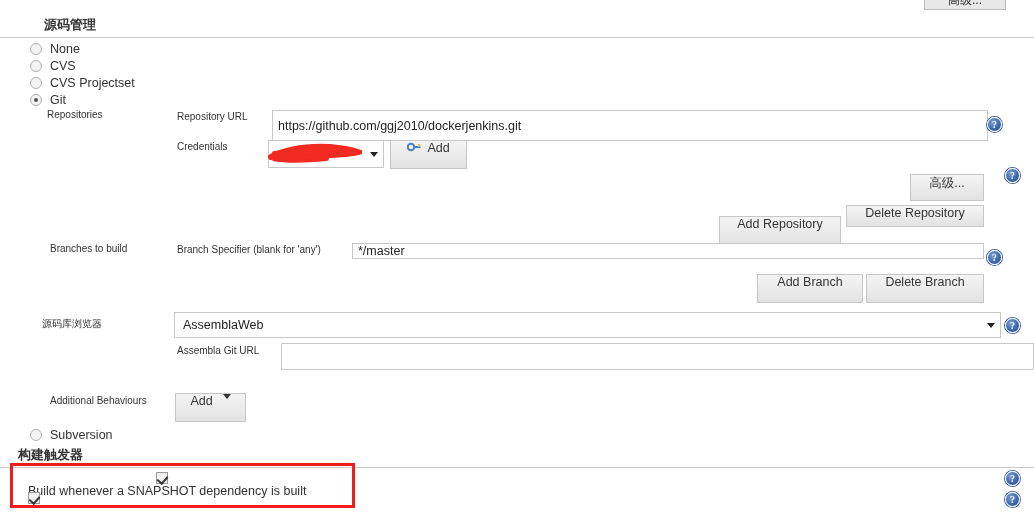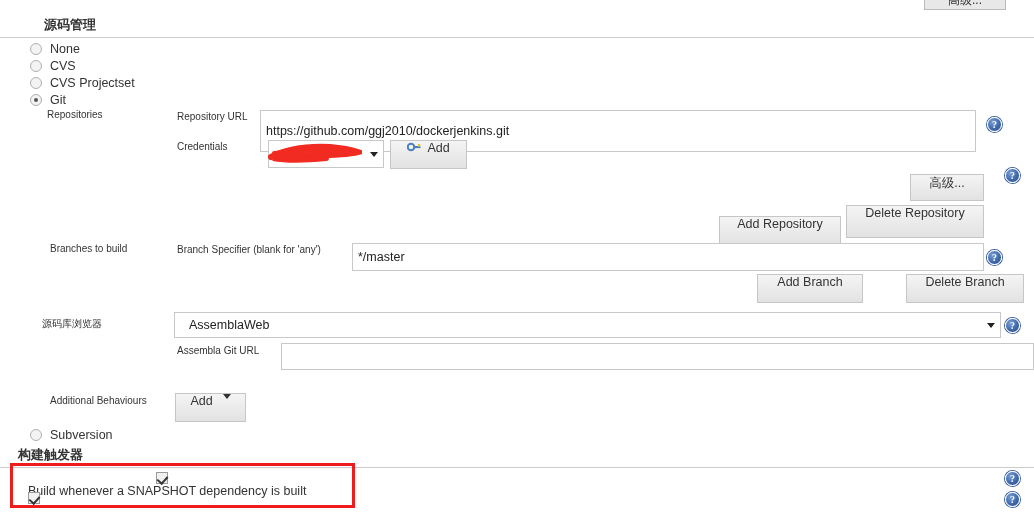--- a/index.html
+++ b/index.html
@@ -178,21 +178,21 @@
     <span>CVS Projectset</span>
   </div>
   <div class="radio-row" style="left:30px; top:93px;">
     <span class="radio checked"></span>
     <span>Git</span>
   </div>
 
   <div class="lbl" style="left:47px; top:109px;">Repositories</div>
 
   <div class="lbl" style="left:177px; top:111px;">Repository URL</div>
-  <input class="tinput" style="left: 260px; top: 110px; width: 716px; height: 42px;" value="https://github.com/ggj2010/dockerjenkins.git">
+  <input class="tinput" style="left: 272px; top: 110px; width: 716px; height: 31px;" value="https://github.com/ggj2010/dockerjenkins.git">
   <div class="help" style="left:987px; top:117px;">?</div>
 
   <div class="lbl" style="left:177px; top:141px;">Credentials</div>
   <div class="sel" style="left:268px; top:140px; width:116px; height:28px;">
     <span class="selval">ggj2010/******</span>
     <span class="arrow"></span>
   </div>
   <div class="redaction">
     <svg width="94" height="20" viewBox="0 0 94 20">
       <path d="M3 14 C18 6, 40 3, 62 4 C74 5, 84 7, 90 9 C82 11, 64 12, 46 12 C30 12, 14 13, 5 15 C16 17, 38 17, 58 15" fill="none" stroke="#f22b22" stroke-width="6" stroke-linecap="round"></path>
@@ -208,32 +208,32 @@
         <rect x="11" y="3" width="2.2" height="2.6" fill="#e8c53a"></rect>
       </svg>
     </span>
     <span>Add</span>
   </div>
 
   <div class="btn grad" style="left:910px; top:174px; width:74px; height:27px;">高级...</div>
   <div class="help" style="left:1005px; top:168px;">?</div>
 
   <div class="btn grad" style="left:719px; top:216px; width:122px; height:29px;">Add Repository</div>
-  <div class="btn grad" style="left:846px; top:205px; width:138px; height:33px;">Delete Repository</div>
+  <div class="btn grad" style="left:846px; top:205px; width:138px; height:22px;">Delete Repository</div>
 
   <div class="lbl" style="left:50px; top:243px;">Branches to build</div>
   <div class="lbl" style="left:177px; top:244px;">Branch Specifier (blank for 'any')</div>
-  <input class="tinput" style="left: 352px; top: 243px; width: 632px; height: 28px;" value="*/master">
+  <input class="tinput" style="left: 352px; top: 243px; width: 632px; height: 16px;" value="*/master">
   <div class="help" style="left:987px; top:250px;">?</div>
 
   <div class="btn grad" style="left:757px; top:274px; width:106px; height:29px;">Add Branch</div>
-  <div class="btn grad" style="left:866px; top:274px; width:118px; height:29px;margin-left:40px;">Delete Branch</div>
+  <div class="btn grad" style="left:866px; top:274px; width:118px; height:29px;">Delete Branch</div>
 
   <div class="lbl" style="left:42px; top:317px;">源码库浏览器</div>
-  <div class="sel" style="left:174px; top:312px; width:827px; height:26px; padding-left:14px;">
+  <div class="sel" style="left:174px; top:312px; width:827px; height:26px; padding-left:8px;">
     <span class="selval">AssemblaWeb</span>
     <span class="arrow"></span>
   </div>
   <div class="help" style="left:1005px; top:318px;">?</div>
 
   <div class="lbl" style="left:177px; top:345px;">Assembla Git URL</div>
   <input class="tinput" style="left: 281px; top: 343px; width: 753px; height: 27px;" value="">
 
   <div class="lbl" style="left:50px; top:395px;">Additional Behaviours</div>
   <div class="btn grad" style="left:175px; top:393px; width:71px; height:29px;">

